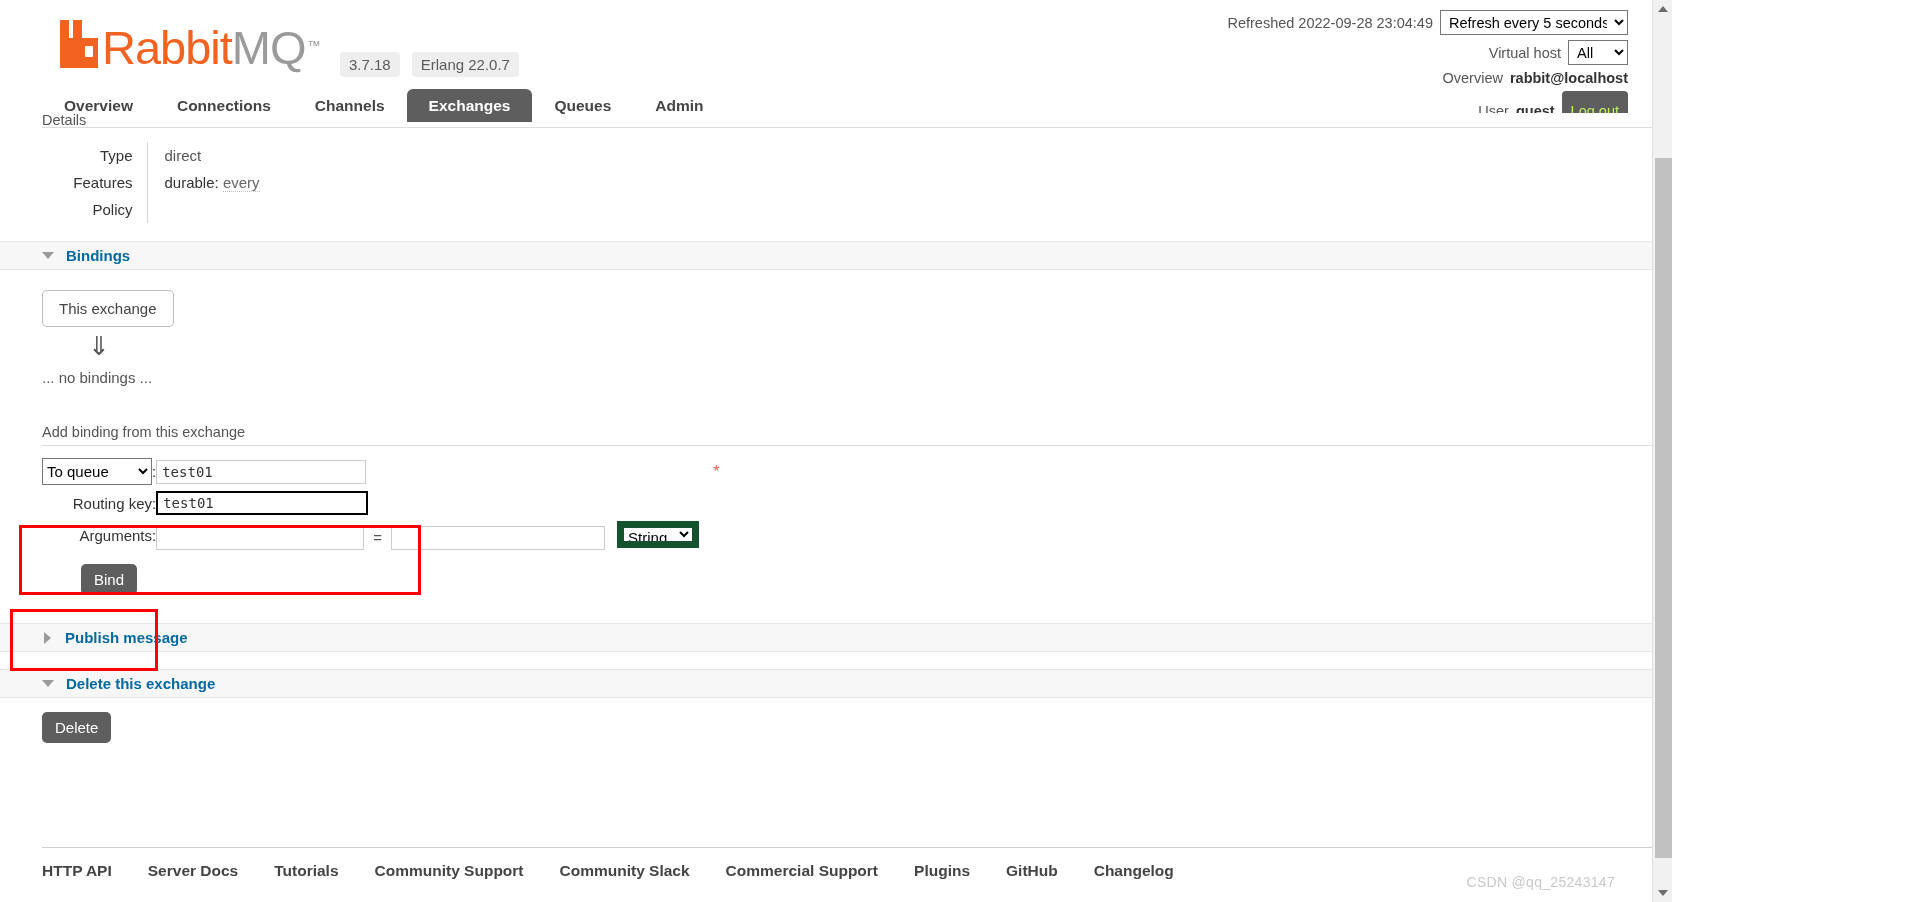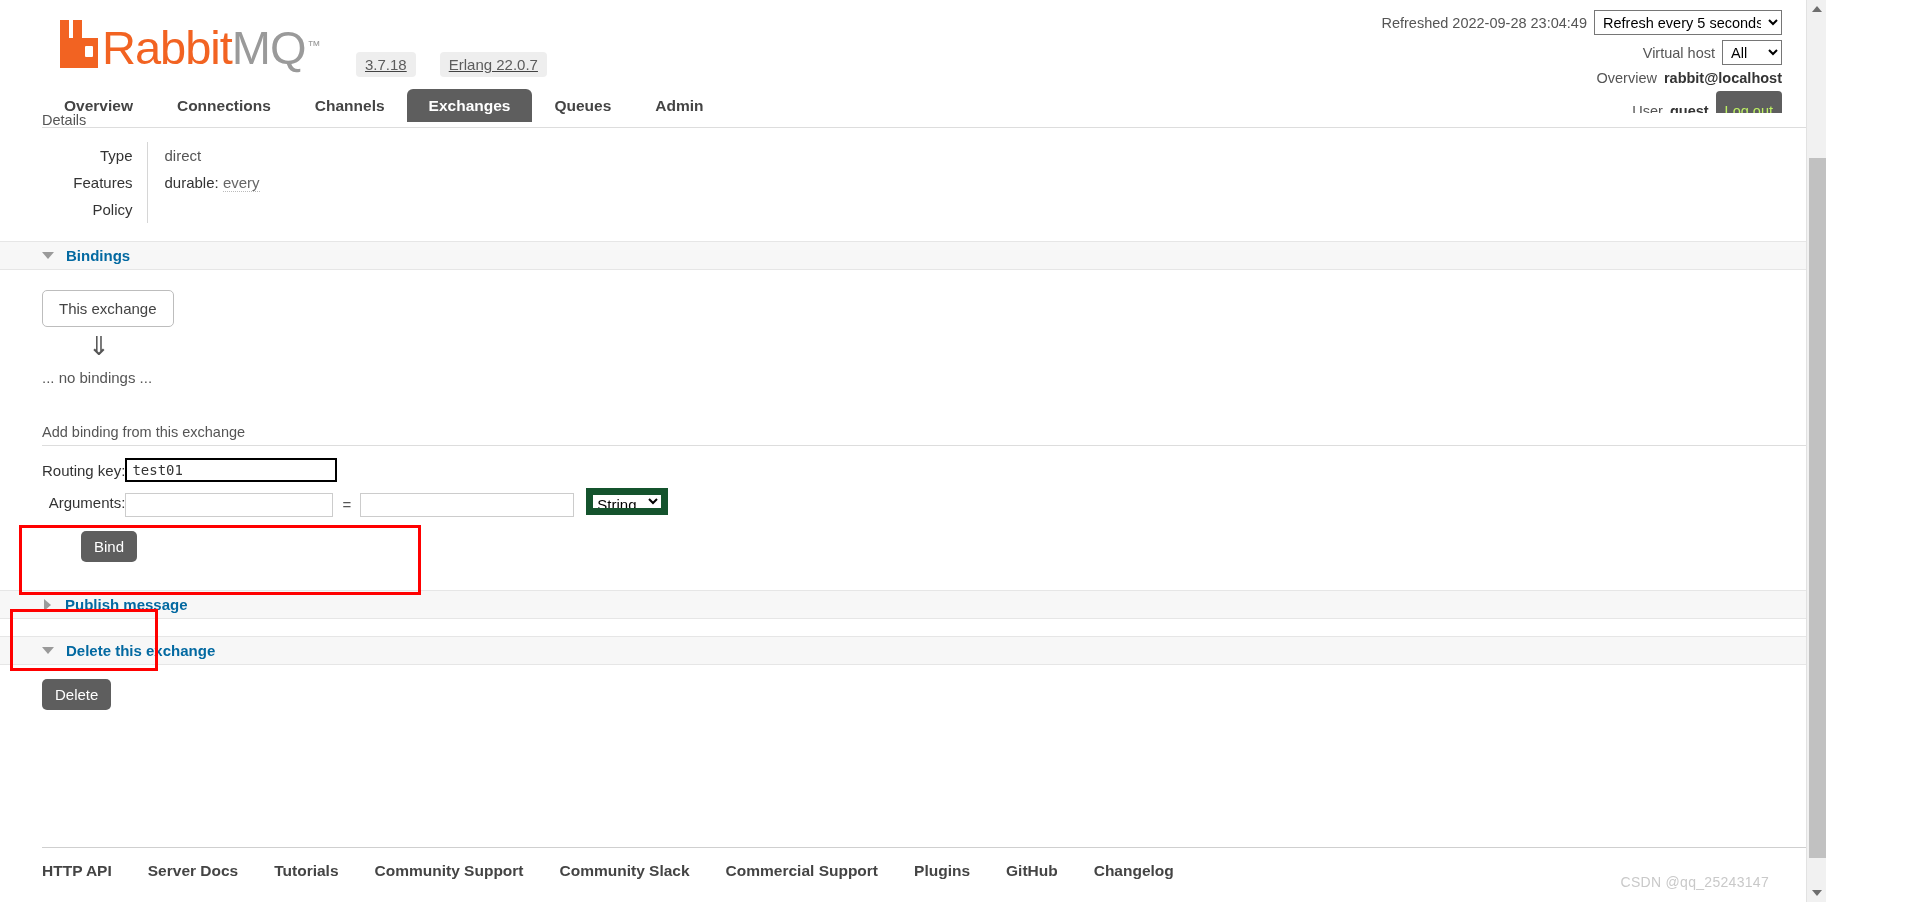--- a/index.html
+++ b/index.html
@@ -8,21 +8,21 @@
     margin: 0; padding: 0;
     width: 1920px; height: 902px;
     overflow: hidden;
     background: #ffffff;
     font-family: "Liberation Sans", sans-serif;
     color: #444;
   }
 
   #page {
     position: relative;
-    width: 1826px;
+    width: 1672px;
     height: 902px;
     background: #fff;
     overflow: hidden;
   }
 
   
   #header {
     position: relative;
     height: 122px;
     background: #fff;
@@ -67,25 +67,24 @@
     font-weight: 400;
     position: relative;
     top: 3px;
   }
   .logo-text .rabbit { color: #F26322; }
   .logo-text .mq { color: #9a9a9a; }
   .logo-text .tm { color: #9a9a9a; font-size: 13px; vertical-align: 14px; margin-left: 2px; }
 
   .version-badges {
     position: absolute;
-    left: 356px;
+    left: 340px;
     top: 52px;
     display: flex;
-    gap: 24px;
-    text-decoration: underline;
+    gap: 12px;
   }
   .badge {
     background: #eeeeee;
     border-radius: 4px;
     padding: 4px 9px;
     font-size: 15px;
     color: #5c5c5c;
     white-space: nowrap;
   }
 
@@ -546,20 +545,33 @@
       <div class="no-bindings">... no bindings ...</div>
     </div>
 
     <div class="content-inner">
       <div class="form-head">Add binding from this exchange</div>
       <hr class="hairline">
 
       <div class="form-wrap">
         <table class="bind-form">
           <tbody>
+              <tr>
+            <td class="label-cell">
+              <select class="dest-select">
+                <option>To queue</option>
+              </select><span>:</span>
+            </td>
+            <td>
+              <input class="text-field dest-input" type="text" value="test01" style="">
+            </td>
+            <td>
+              <span class="required-star">*</span>
+            </td>
+          </tr>
           <tr>
             <td class="label-cell">Routing key:</td>
             <td>
               <input class="text-field routing-input focused" type="text" value="test01" style="">
             </td>
             <td></td>
           </tr>
           <tr>
             <td class="label-cell">Arguments:</td>
             <td style="white-space:nowrap;">

